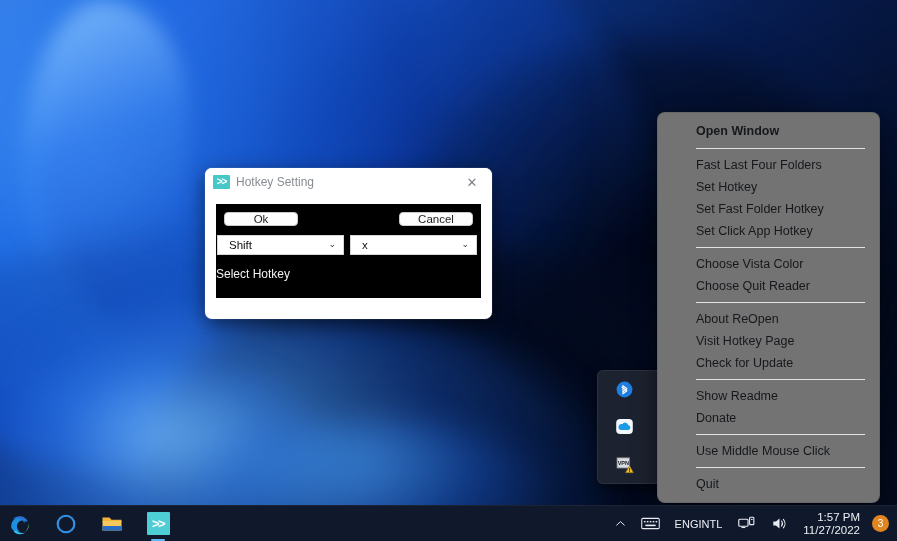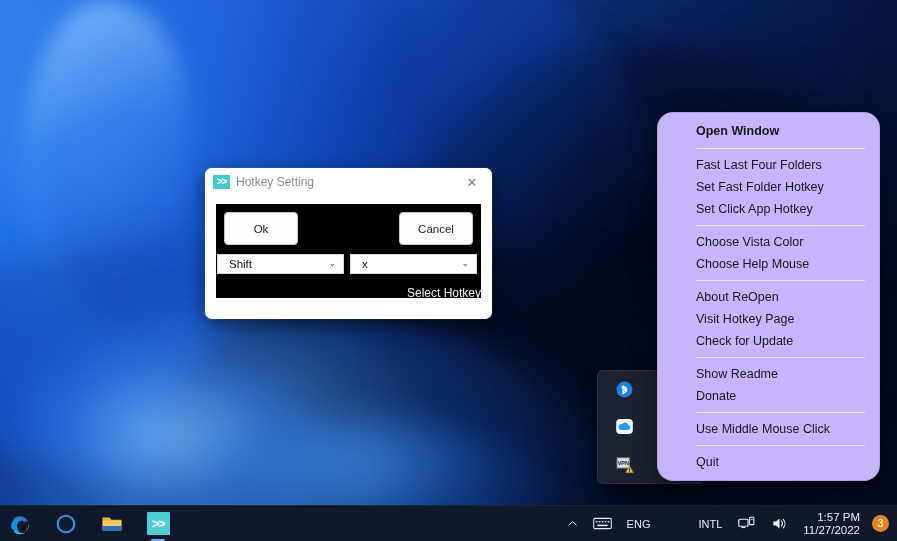--- a/index.html
+++ b/index.html
@@ -159,21 +159,21 @@
     width: 265px; height: 94px;
     background: #000000;
   }
   #hk-buttons {
     display: flex;
     gap: 19px;
     padding: 8px 8px 0 8px;
     justify-content: space-between;
   }
   .hk-btn {
-    width: 74px; height: 33px;
+    width: 74px; height: 14px;
     background: #fdfdfd;
     border: 1px solid #c9c9c9;
     border-radius: 4px;
     font-size: 11.5px;
     color: #1b1b1b;
     font-family: "Liberation Sans", sans-serif;
     display: flex; align-items: center; justify-content: center;
     cursor: default;
   }
   #hk-selects {
@@ -195,21 +195,21 @@
   }
   .hk-select .chev {
     position: absolute;
     right: 7px; top: 50%;
     transform: translateY(-55%);
     color: #3a3a3a;
     font-size: 9px;
     line-height: 1;
   }
   #hk-footer-label {
-    text-align: right;
+    text-align: left;
     color: #f2f2f2;
     font-size: 12px;
     margin-top: 12px;
     font-family: "Liberation Sans", sans-serif;
   }
 
   
   #tray-flyout {
     position: absolute;
     left: 597px; top: 370px;
@@ -229,22 +229,22 @@
     display: flex; align-items: center; justify-content: center;
     cursor: default;
   }
   .ti { width: 19px; height: 19px; display:block; }
 
   
   #context-menu {
     position: absolute;
     left: 657px; top: 112px;
     width: 223px;
-    background: #c4b5fd;
-    border-radius: 16px;
+    background: #737373;
+    border-radius: 8px;
     border: 1px solid rgba(0,0,0,0.10);
     box-shadow: 0 8px 24px rgba(0,0,0,0.50);
     padding: 6px 0 7px 0;
     font-family: "Liberation Sans", sans-serif;
   }
   .cm-item {
     padding: 3px 16px 3px 38px;
     font-size: 12.5px;
     color: #16181c;
     line-height: 16px;
@@ -308,21 +308,20 @@
     align-items: center;
     gap: 2px;
     padding-right: 8px;
     color: #e9ecf2;
   }
   .tb-sys {
     display: flex; align-items: center; justify-content: center;
     padding: 3px 6px;
     border-radius: 4px;
     cursor: default;
-    gap: 48px;
   }
   #tb-lang {
     font-size: 11px;
     line-height: 12px;
     text-align: center;
     color: #eceff4;
     padding: 2px 7px;
     font-family: "Liberation Sans", sans-serif;
   }
   #tb-clock {
@@ -433,25 +432,26 @@
       </div>
 
       <div id="hk-footer-label">Select Hotkey</div>
     </div>
   </div>
 
   <div id="context-menu">
       <div class="cm-item header">Open Window</div>
       <div class="cm-sep"></div>
       <div class="cm-item">Fast Last Four Folders</div>
+      <div class="cm-item">Set Hotkey</div>
       <div class="cm-item">Set Fast Folder Hotkey</div>
       <div class="cm-item">Set Click App Hotkey</div>
       <div class="cm-sep"></div>
       <div class="cm-item">Choose Vista Color</div>
-      <div class="cm-item">Choose Help Mouse</div>
+      <div class="cm-item">Choose Quit Reader</div>
       <div class="cm-sep"></div>
       <div class="cm-item">About ReOpen</div>
       <div class="cm-item">Visit Hotkey Page</div>
       <div class="cm-item">Check for Update</div>
       <div class="cm-sep"></div>
       <div class="cm-item">Show Readme</div>
       <div class="cm-item">Donate</div>
       <div class="cm-sep"></div>
       <div class="cm-item">Use Middle Mouse Click</div>
       <div class="cm-sep"></div>

